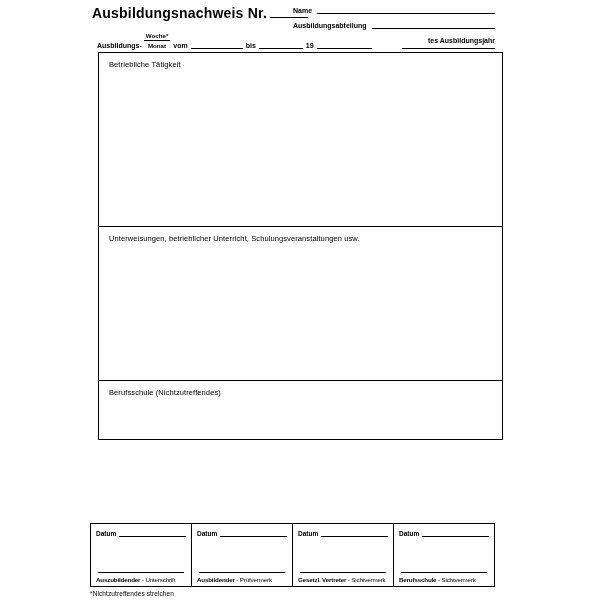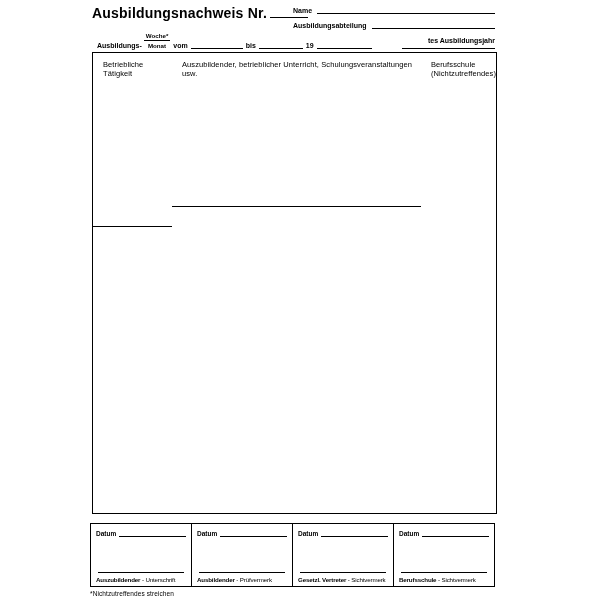--- a/index.html
+++ b/index.html
@@ -23,21 +23,21 @@
   .period-row .w { white-space:nowrap; }
   .fraction { display:inline-block; text-align:center; font-size:6.2px; line-height:7px; margin:0 3px 0 2px; }
   .fraction .top { border-bottom:1px solid #000; padding:0 2px 1px 2px; }
   .fraction .bot { padding-top:1px; }
   .seg { border-bottom:1.5px solid #000; height:10px; margin:0 3px; }
   .seg.s1 { width:52px; } .seg.s2 { width:44px; } .seg.s3 { width:55px; margin-right:0; }
   .spacer { flex:1; }
   .jahr-group { border-bottom:1.5px solid #000; padding-left:26px; white-space:nowrap; height:12px; }
 
   
-  .main-box { left:92px; top:52px; width:405px; height:462px; border:1.5px solid #000; display:flex; background:#fff; }
+  .main-box { left:98px; top:52px; width:405px; height:388px; border:1.5px solid #000; display:flex; flex-direction:column; background:#fff; }
   .section { position:relative; }
   .section.s-a { height:174px; border-bottom:1.5px solid #000; }
   .section.s-b { height:154px; border-bottom:1.5px solid #000; }
   .section.s-c { flex:1; }
   .section-label { font-size:7.5px; padding:7px 0 0 10px; letter-spacing:.1px; }
 
   
   .sig-table { left:90px; top:523px; width:405px; height:64px; border:1.5px solid #000; display:flex; background:#fff; }
   .sig-cell { flex:1; display:flex; flex-direction:column; padding:4px 5px 3px 5px; }
   .sig-cell + .sig-cell { border-left:1.5px solid #000; }
@@ -83,21 +83,21 @@
   <span class="seg s3"></span>
   <span class="spacer"></span>
   <span class="jahr-group"><span>tes Ausbildungsjahr</span></span>
 </div>
 
 <div class="abs main-box">
   <div class="section s-a">
     <div class="section-label">Betriebliche Tätigkeit</div>
   </div>
   <div class="section s-b">
-    <div class="section-label">Auszubildender, betrieblicher Unterricht, Schulungsveranstaltungen usw.</div>
+    <div class="section-label">Unterweisungen, betrieblicher Unterricht, Schulungsveranstaltungen usw.</div>
   </div>
   <div class="section s-c">
     <div class="section-label">Berufsschule (Nichtzutreffendes)</div>
   </div>
 </div>
 
 <div class="abs sig-table">
 
   <div class="sig-cell">
     <div class="datum-row">

